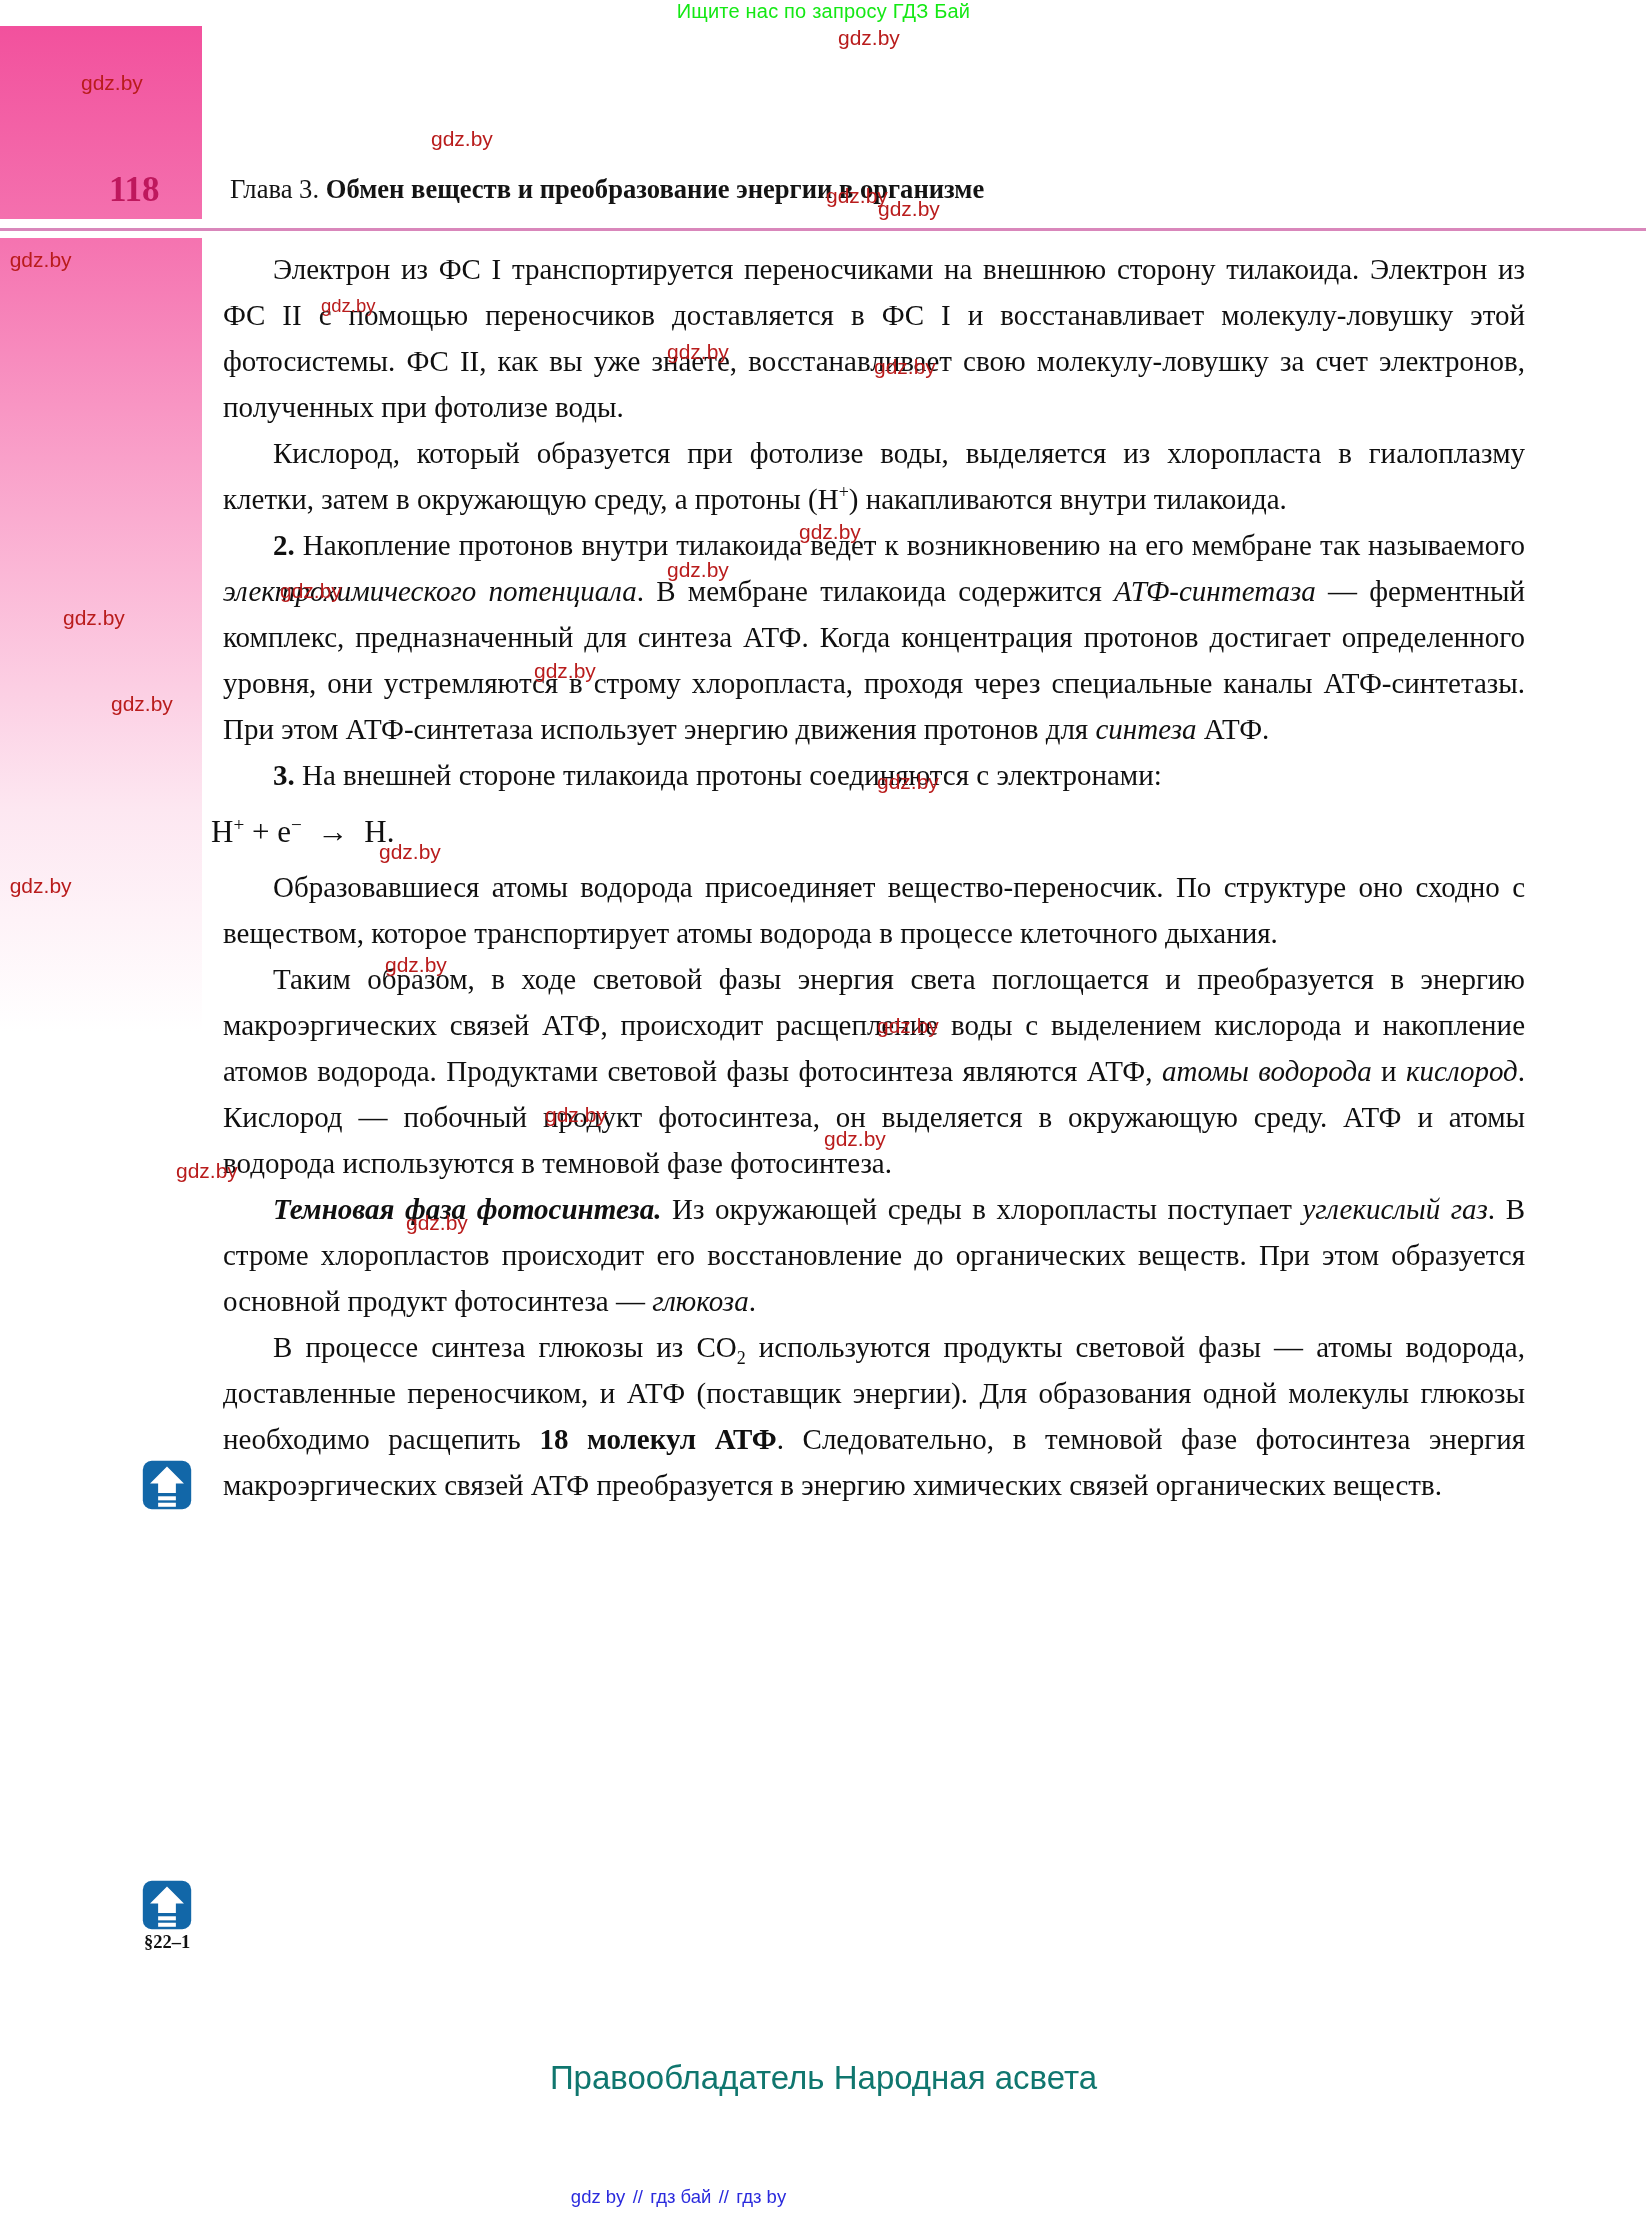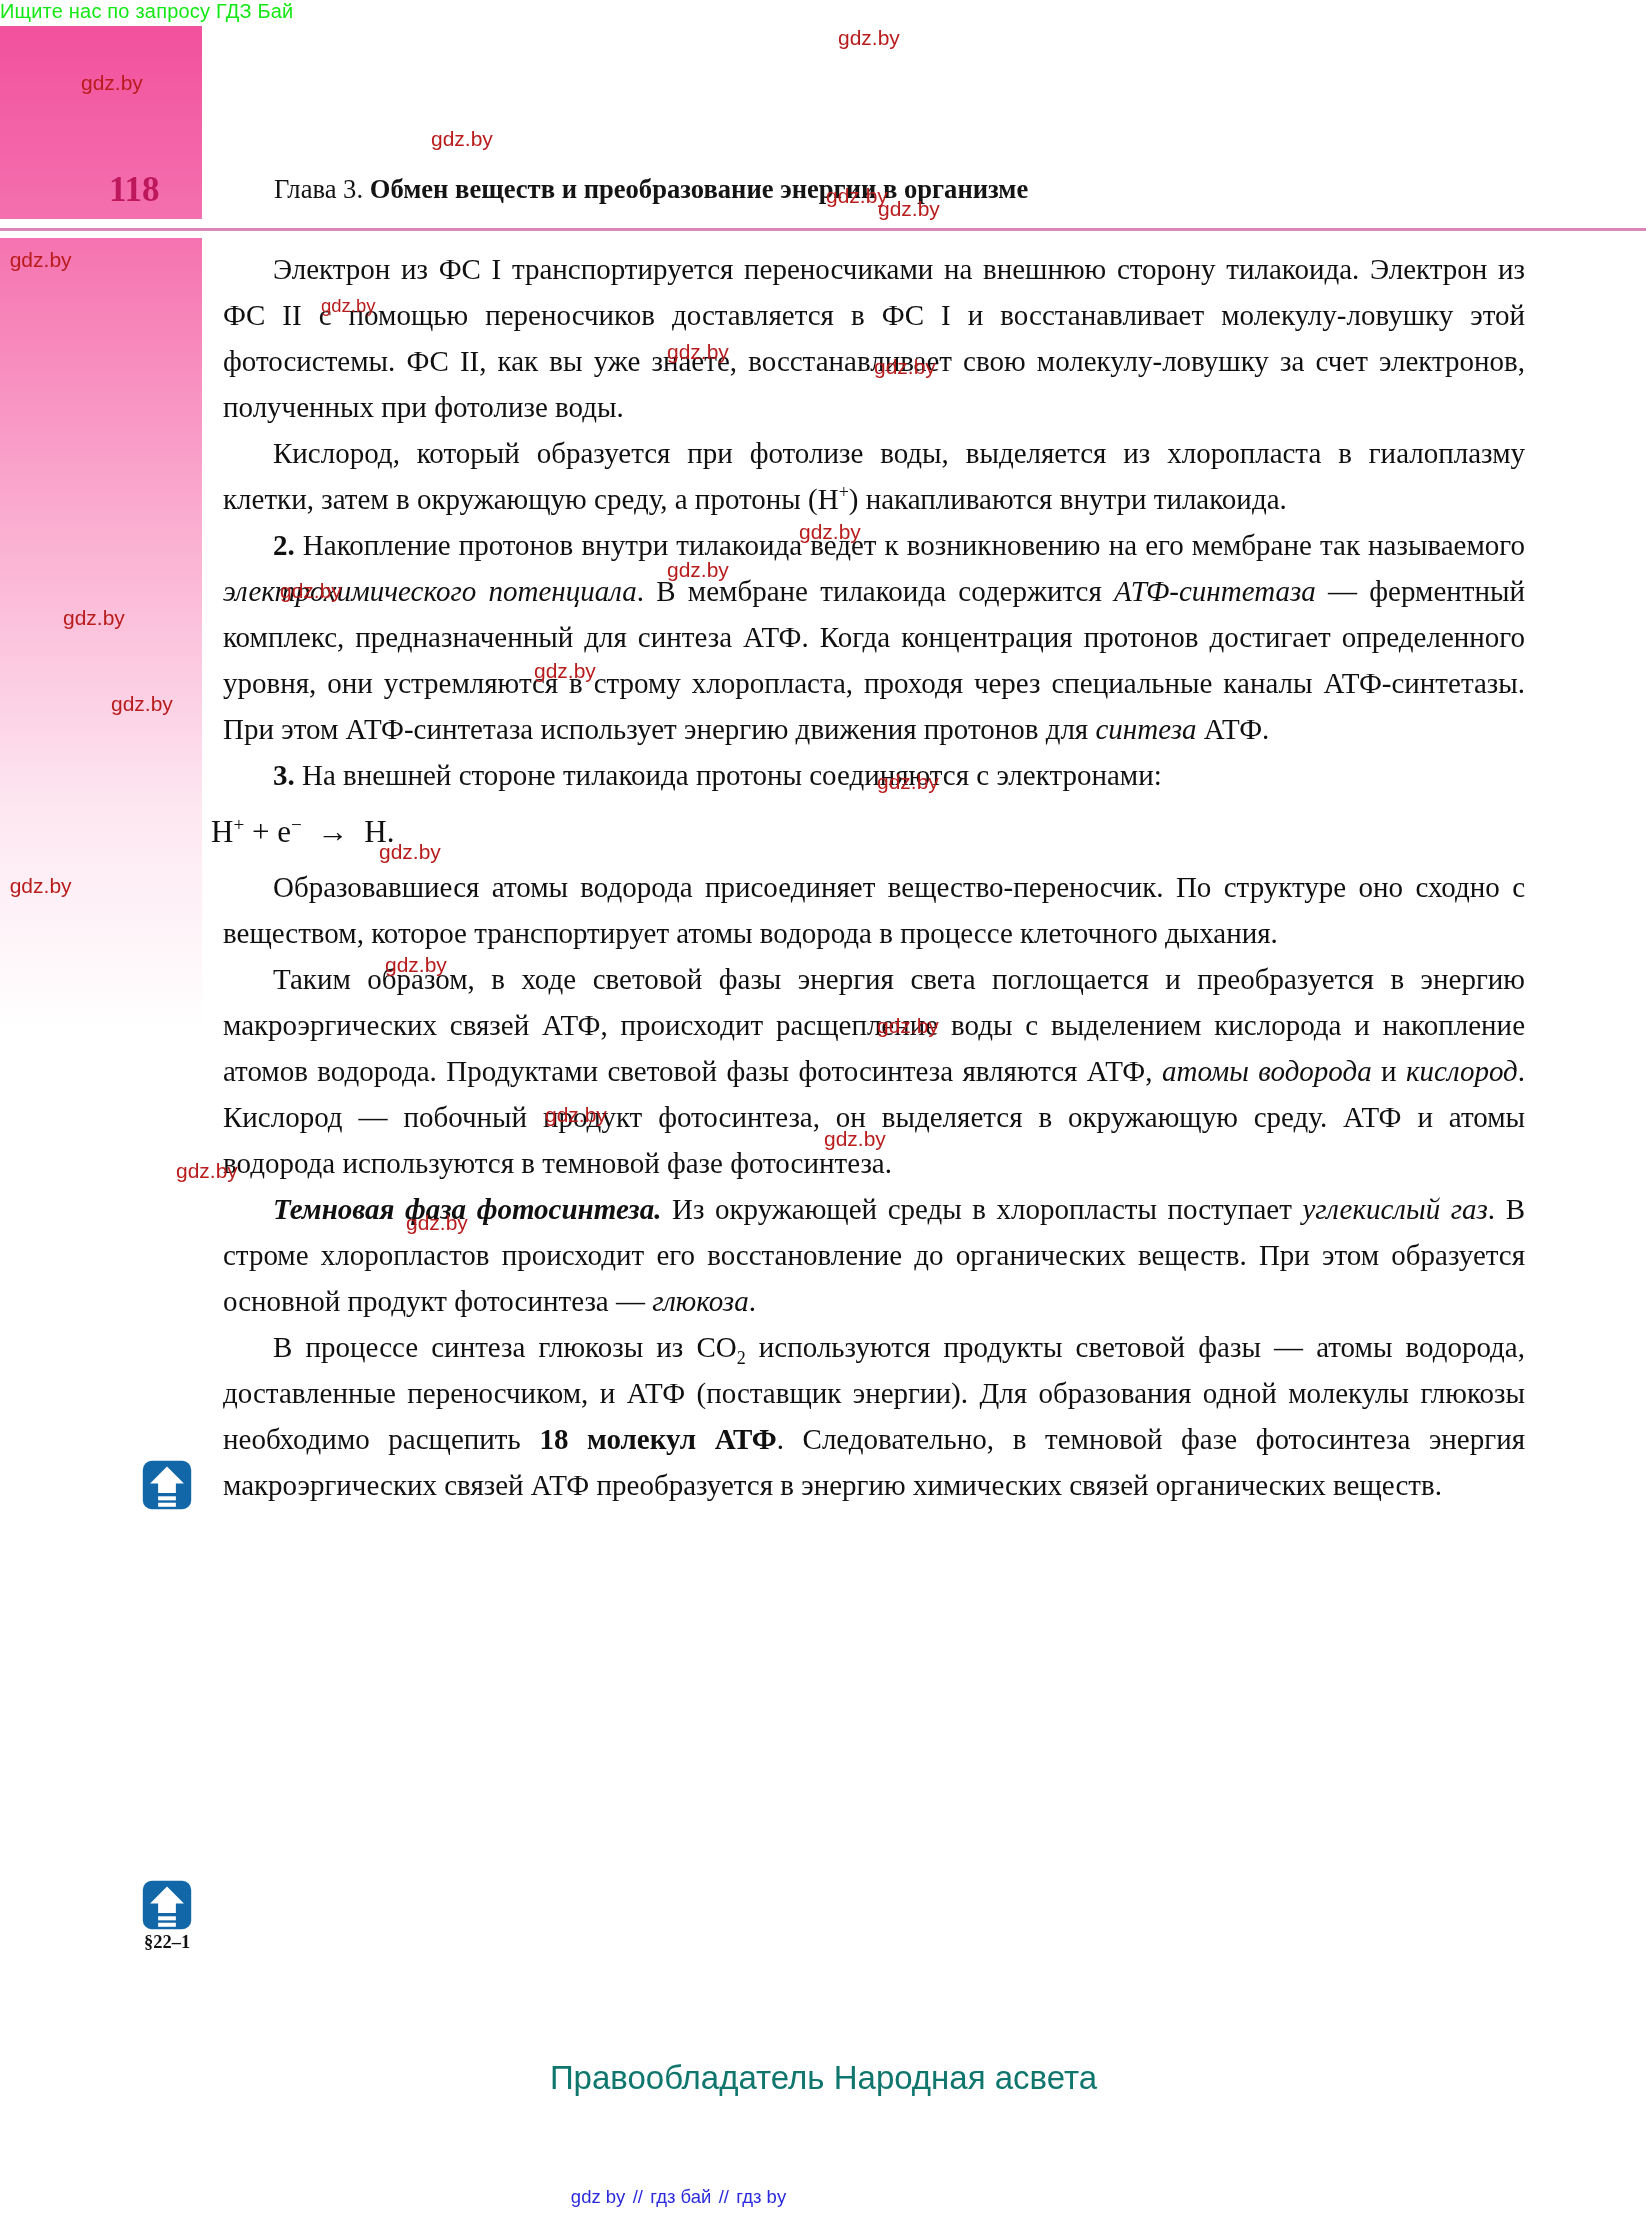--- a/index.html
+++ b/index.html
@@ -17,21 +17,21 @@
     background: #ffffff;
     overflow: hidden;
   }
 
   
   .promo-banner {
     position: absolute;
     top: 0px;
     left: 0;
     width: 1647px;
-    text-align: left;
+    text-align: center;
     font-family: "Liberation Sans", sans-serif;
     font-size: 20px;
     color: #14e814;
     letter-spacing: 0.2px;
     white-space: nowrap;
   }
 
   
   .pink-block-top {
     position: absolute;
@@ -73,21 +73,21 @@
   }
   .chapter-line {
     position: absolute;
     left: 230px;
     top: 174px;
     font-family: "Liberation Serif", serif;
     font-size: 26.6px;
     color: #141414;
     white-space: nowrap;
   }
-  .chapter-line .ch-label { font-weight: normal; margin-left: 44px; }
+  .chapter-line .ch-label { font-weight: normal; }
   .chapter-line .ch-title { font-weight: bold; }
 
   
   .content {
     position: absolute;
     left: 211px;
     top: 246px;
     width: 1314px;
   }
   p.para {

